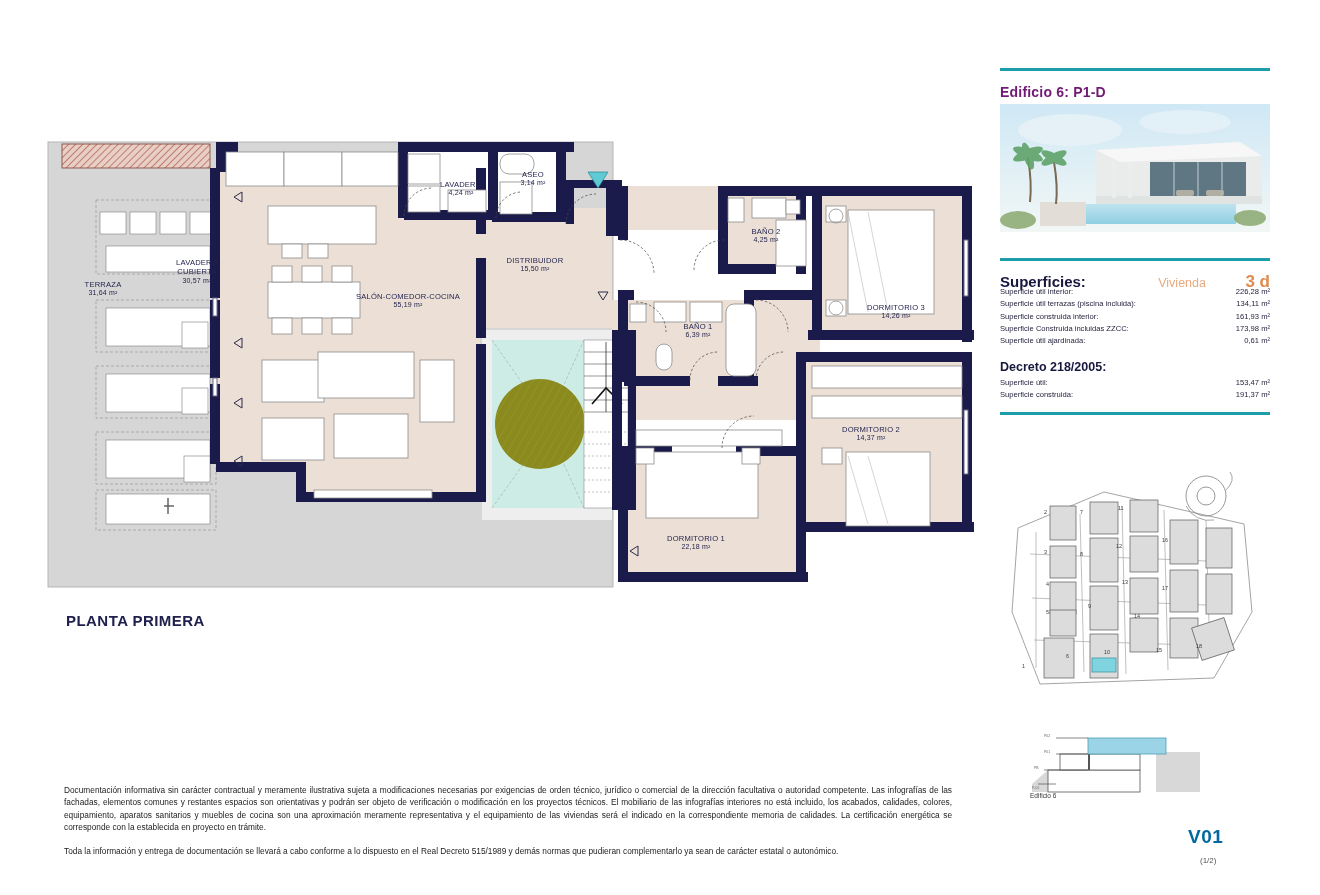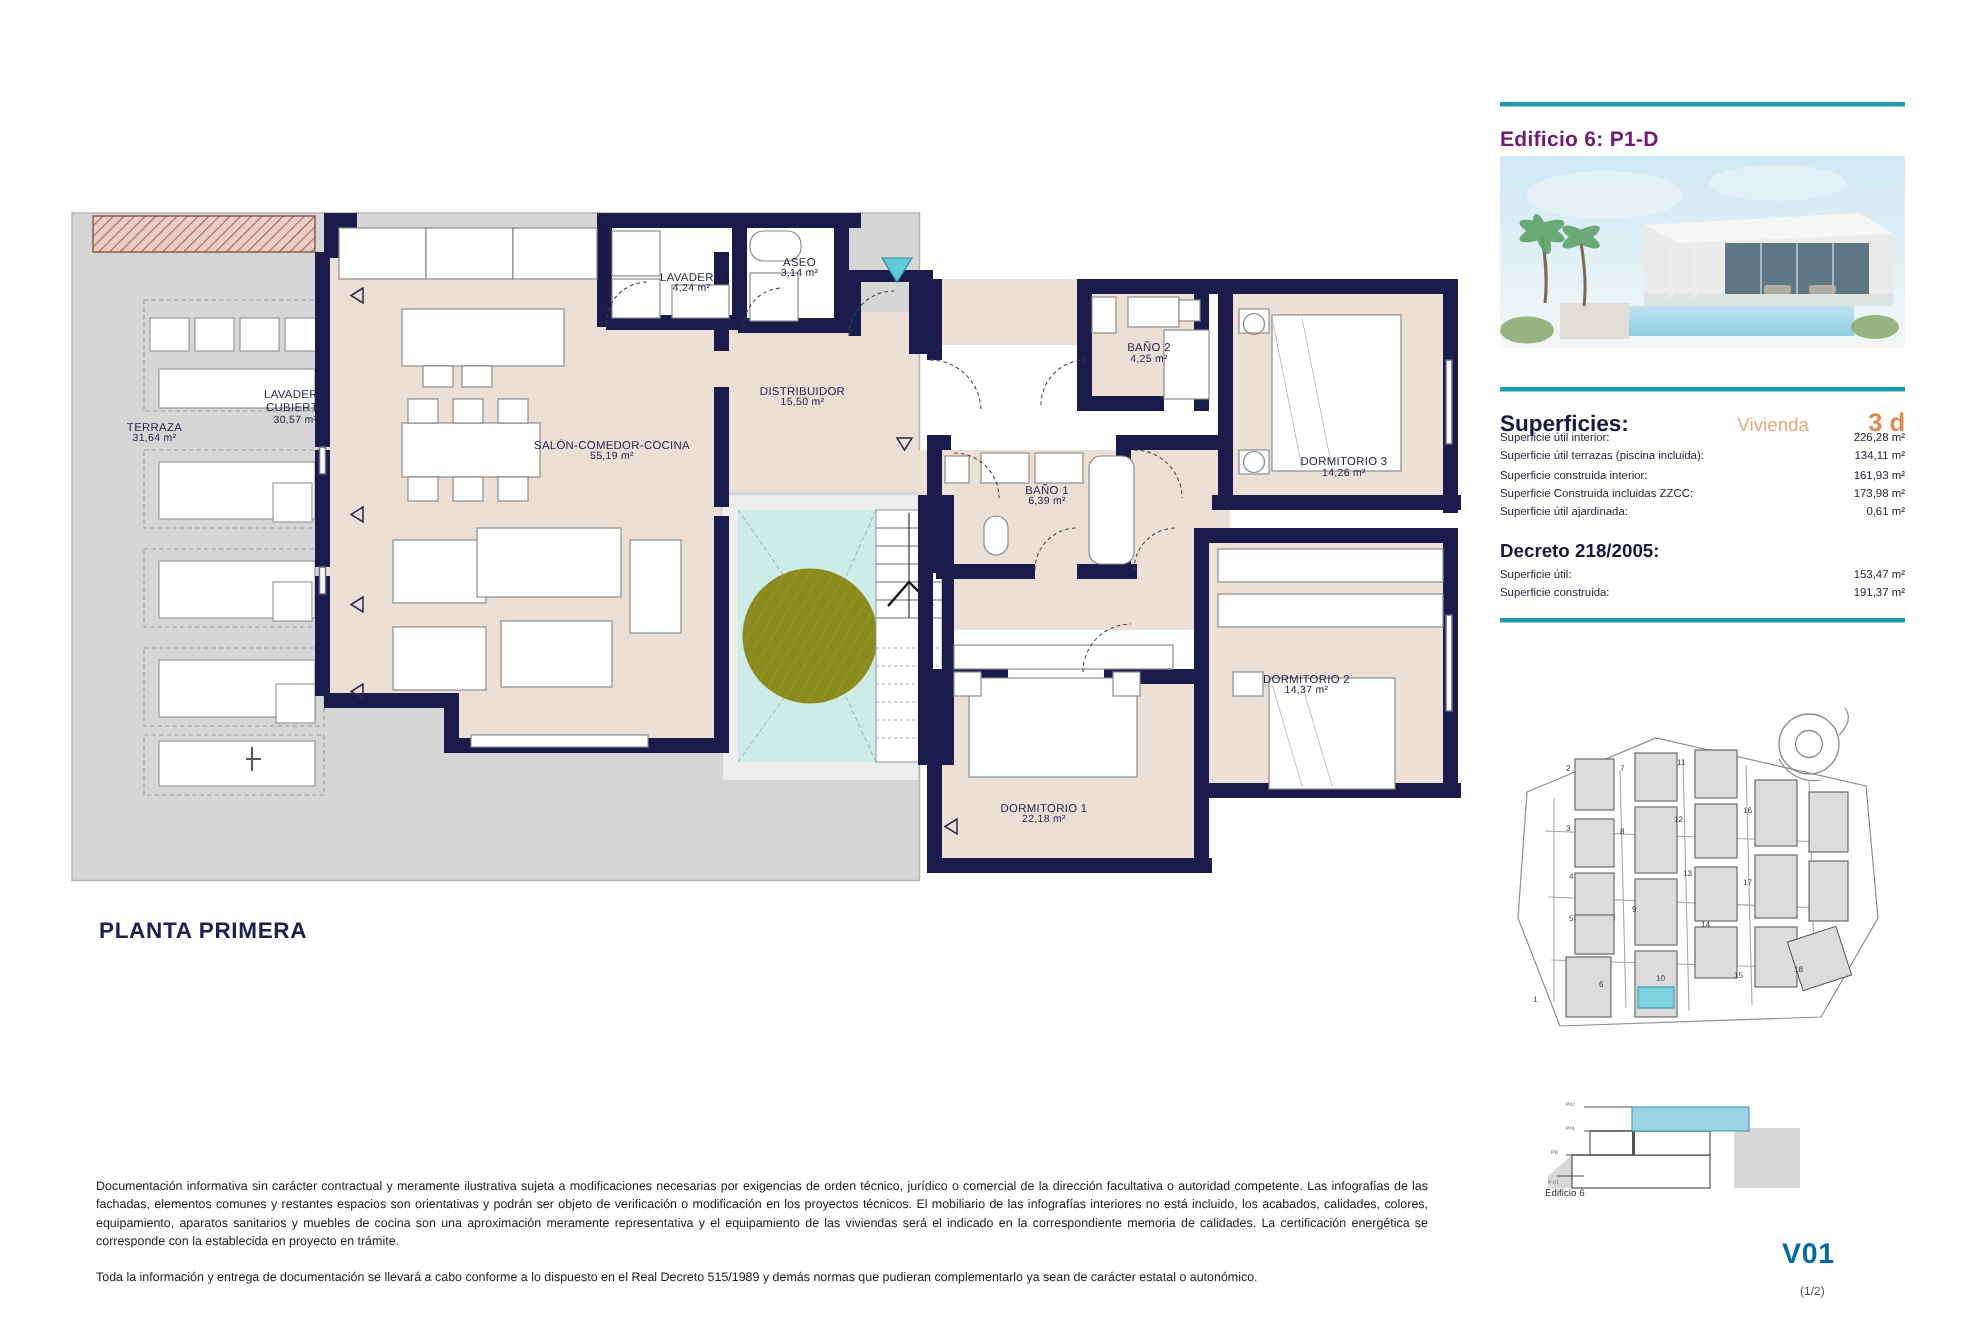--- a/index.html
+++ b/index.html
@@ -365,21 +365,21 @@
       <span class="ar">4,25 m²</span>
     </div>
     <div class="room" style="left:848px;top:303px;width:96px;">
       <span class="nm">DORMITORIO 3</span>
       <span class="ar">14,26 m²</span>
     </div>
     <div class="room" style="left:668px;top:322px;width:60px;">
       <span class="nm">BAÑO 1</span>
       <span class="ar">6,39 m²</span>
     </div>
-    <div class="room" style="left:823px;top:425px;width:96px;margin-top:23px;">
+    <div class="room" style="left:823px;top:425px;width:96px;">
       <span class="nm">DORMITORIO 2</span>
       <span class="ar">14,37 m²</span>
     </div>
     <div class="room" style="left:648px;top:534px;width:96px;">
       <span class="nm">DORMITORIO 1</span>
       <span class="ar">22,18 m²</span>
     </div>
 
     <div class="planta-label">PLANTA PRIMERA</div>
   </div>

